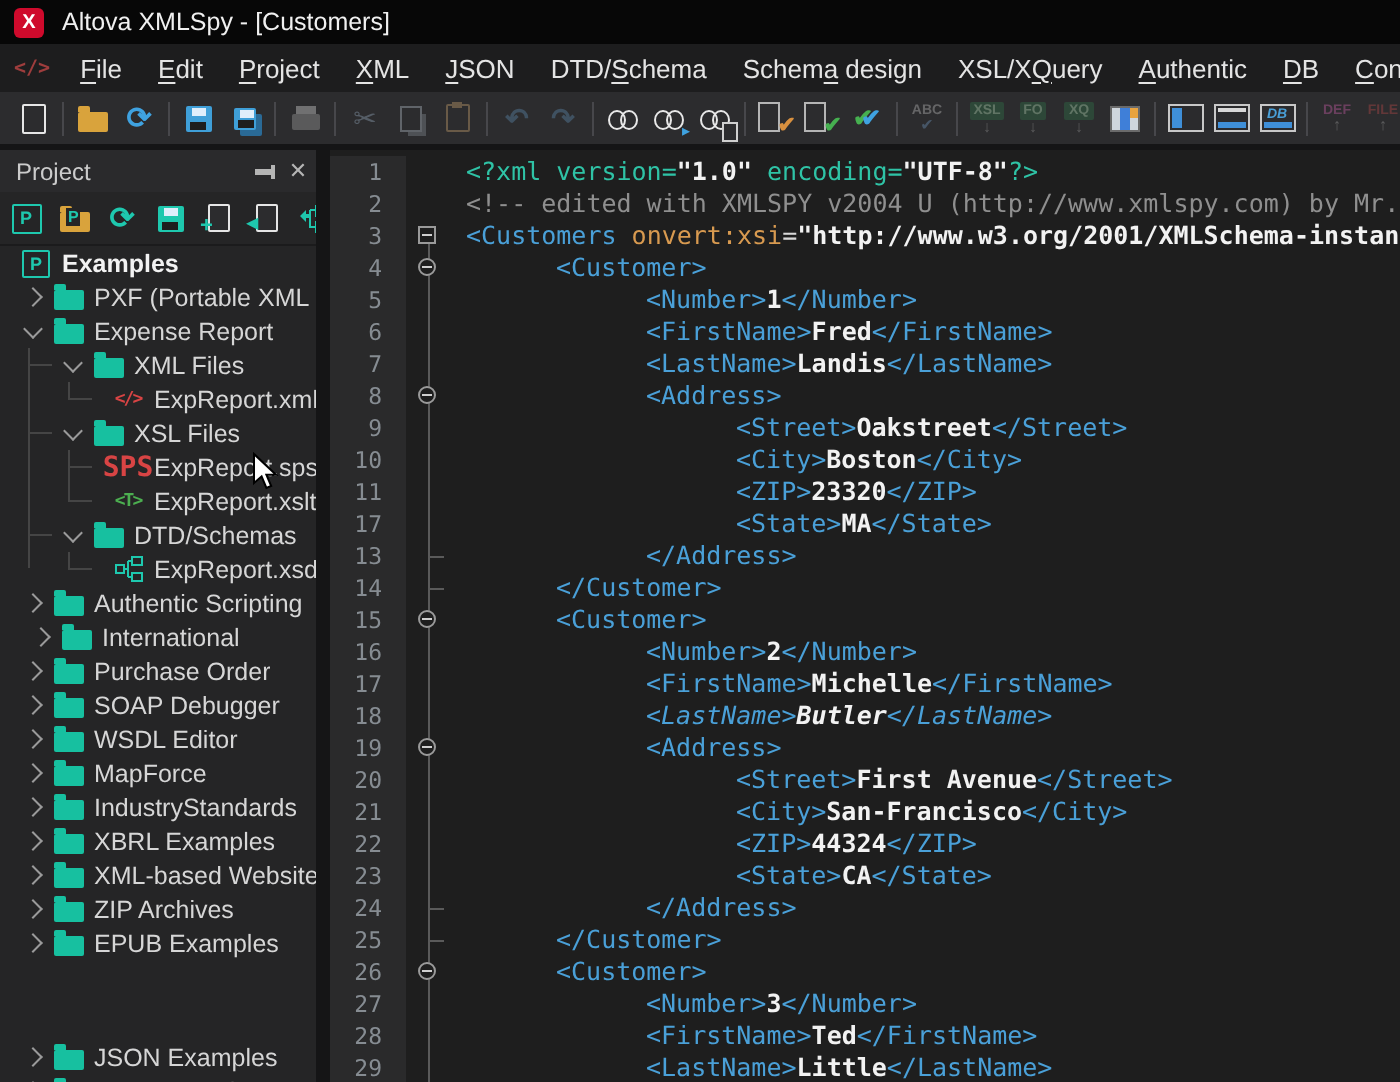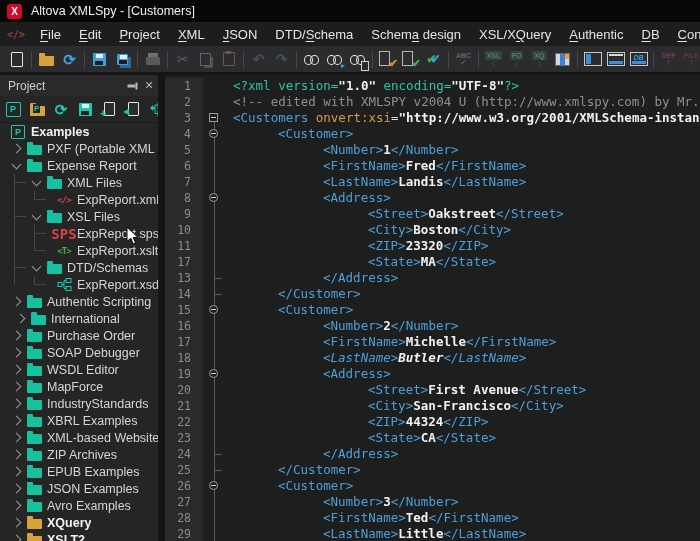--- a/index.html
+++ b/index.html
@@ -479,21 +479,21 @@
       </div>
       <div class="trow" style="padding-left: 8px;">
         <span class="chevc">
           <span class="chev col"></span>
         </span>
         <span class="tico">
           <span class="folder tf"></span>
         </span>
         <span class="tlabel">EPUB Examples</span>
       </div>
-      <div class="trow" style="padding-left: 8px;">
+      <div class="trow" style="padding-left: 8px; margin-top: 40px;">
         <span class="chevc">
           <span class="chev col"></span>
         </span>
         <span class="tico">
           <span class="folder tf"></span>
         </span>
         <span class="tlabel">JSON Examples</span>
       </div>
       <div class="trow" style="padding-left: 8px;">
         <span class="chevc">

